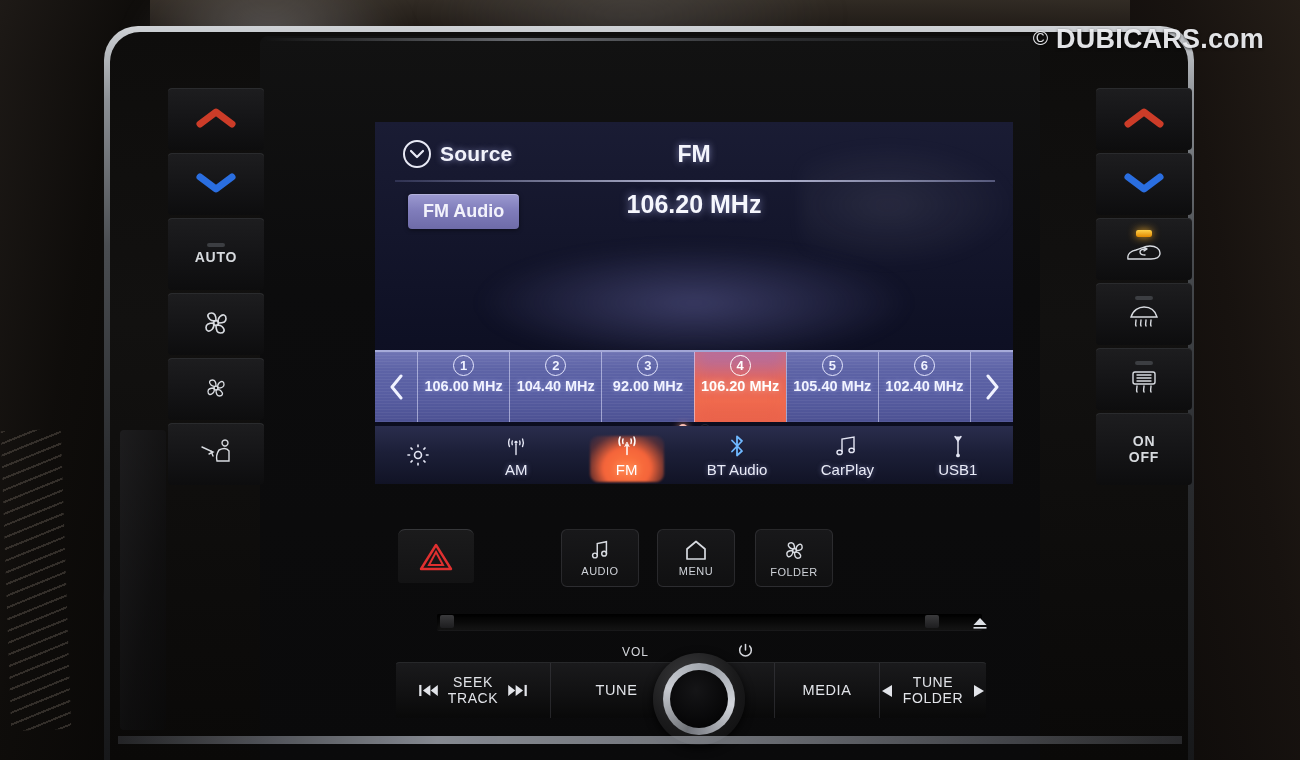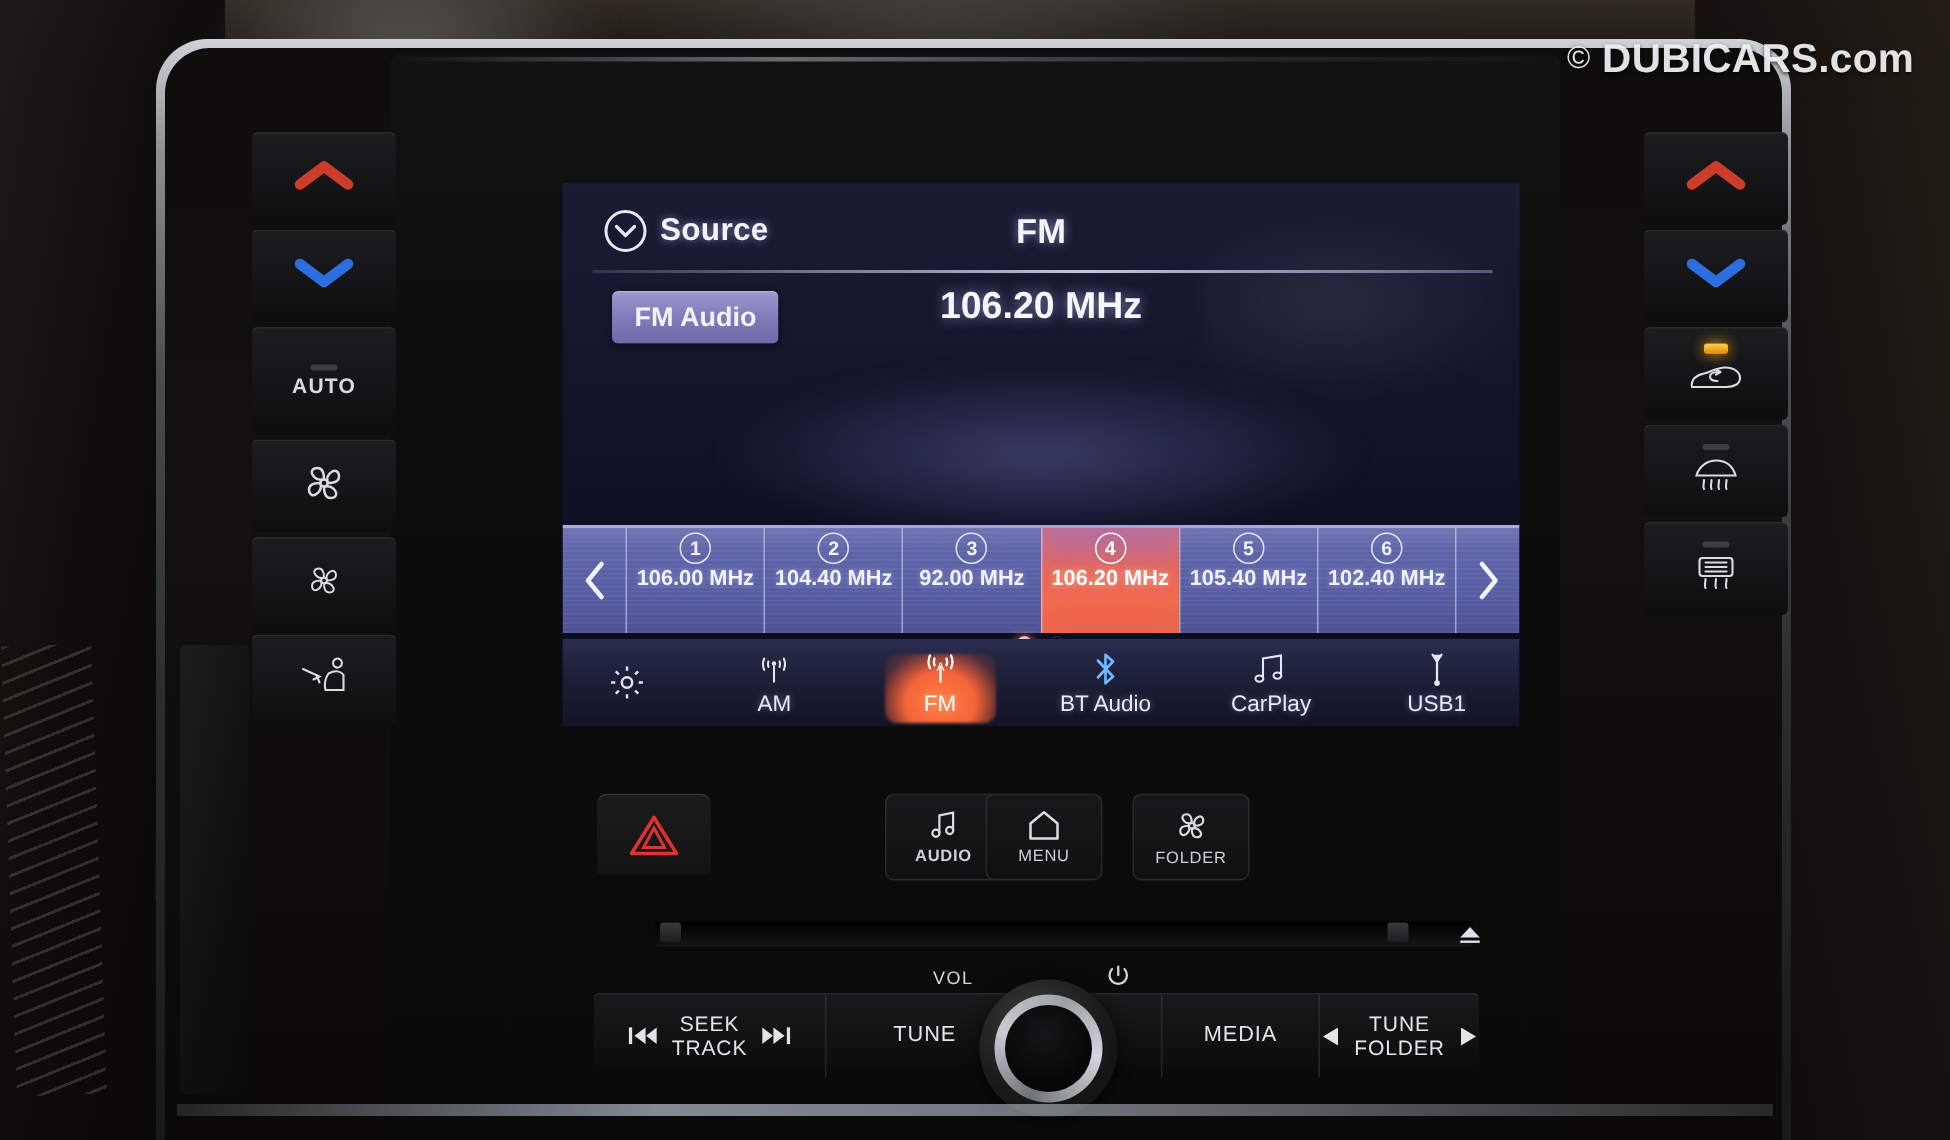--- a/index.html
+++ b/index.html
@@ -238,21 +238,21 @@
   }
   .softkey {
     position: absolute; top: 529px; width: 78px; height: 58px;
     background: linear-gradient(180deg, #18181a 0%, #101011 100%);
     border-radius: 6px;
     border: 1px solid rgba(95,97,103,.3);
     display: flex; flex-direction: column; align-items: center; justify-content: center;
     gap: 4px; cursor: pointer;
   }
   .softkey .sk-lbl { color: #cfd2d8; font-size: 11px; letter-spacing: .5px; }
-  #sk-audio   { left: 590px; font-weight: bold; }
+  #sk-audio   { left: 561px; }
   #sk-menu    { left: 657px; }
   #sk-climate { left: 755px; }
 
   
   .cd-slot {
     position: absolute; left: 437px; top: 614px; width: 545px; height: 16px;
     background: linear-gradient(180deg, #000 0%, #090909 50%, #141414 100%);
     border-radius: 2px;
     box-shadow: inset 0 1px 2px rgba(0,0,0,.9), 0 1px 0 rgba(90,90,95,.18);
   }
@@ -331,21 +331,21 @@
     width: 16px; height: 7px; border-radius: 2px;
     background: #2a2a2c;
   }
   .led.amber {
     background: linear-gradient(180deg, #ffd24a, #e08800);
     box-shadow: 0 0 9px rgba(255,180,40,.9);
   }
   .led.dash { background: #3c3e42; height: 4px; width: 18px; }
 
   .wm {
-    position: absolute; right: 24px; top: 24px;
+    position: absolute; right: 36px; top: 24px;
     color: rgba(242,243,246,.93); font-size: 27px; font-weight: bold;
     letter-spacing: .2px;
     text-shadow: 0 1px 3px rgba(0,0,0,.7);
   }
   .wm .c { font-size: 21px; vertical-align: 3px; font-weight: normal; }
 
   .vent-left {
     position: absolute; left: 120px; top: 430px; width: 46px; height: 300px;
     background: linear-gradient(100deg, #2a2a2e 0%, #121214 60%, #0a0a0b 100%);
     border-radius: 4px; opacity: .5;
@@ -686,20 +686,23 @@
       <div class="sbtn">
         <span class="led dash"></span>
         <span><svg width="32" height="26" viewBox="0 0 32 26" fill="none" stroke="#d9dce1" stroke-width="1.4" stroke-linecap="round">
             <rect x="5" y="4" width="22" height="12" rx="2"></rect>
             <path d="M9 7h14M9 10h14M9 13h14"></path>
             <path d="M9 18 c0 3-1 4 0 6"></path>
             <path d="M16 18 c0 3-1 4 0 6"></path>
             <path d="M23 18 c0 3-1 4 0 6"></path>
           </svg></span>
       </div>
+      <div class="sbtn tall">
+        <span class="s-lbl">ON<br>OFF</span>
+      </div>
     </div>
 
   <div class="bottom-chrome"></div>
 
   <div class="wm">
     <span class="c">©</span>
     <span>DUBICARS.com</span>
   </div>
 
 </div>

